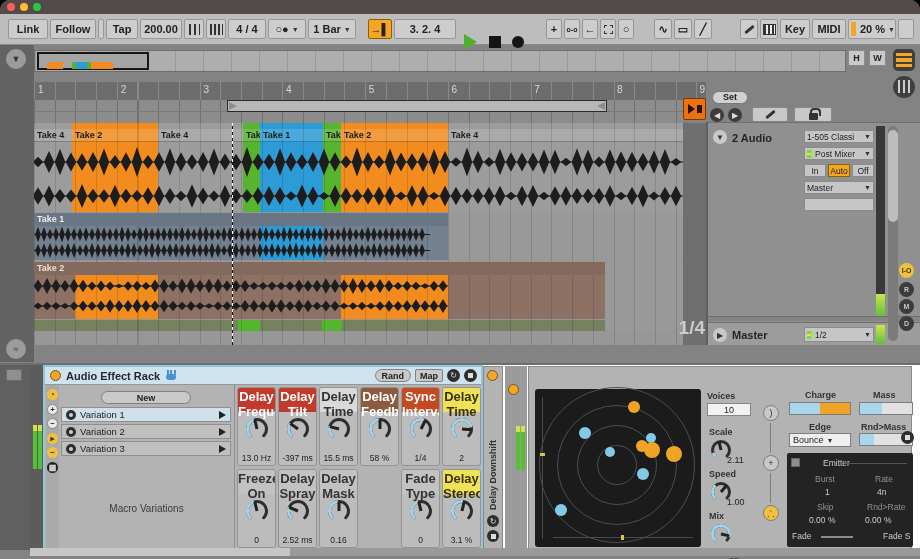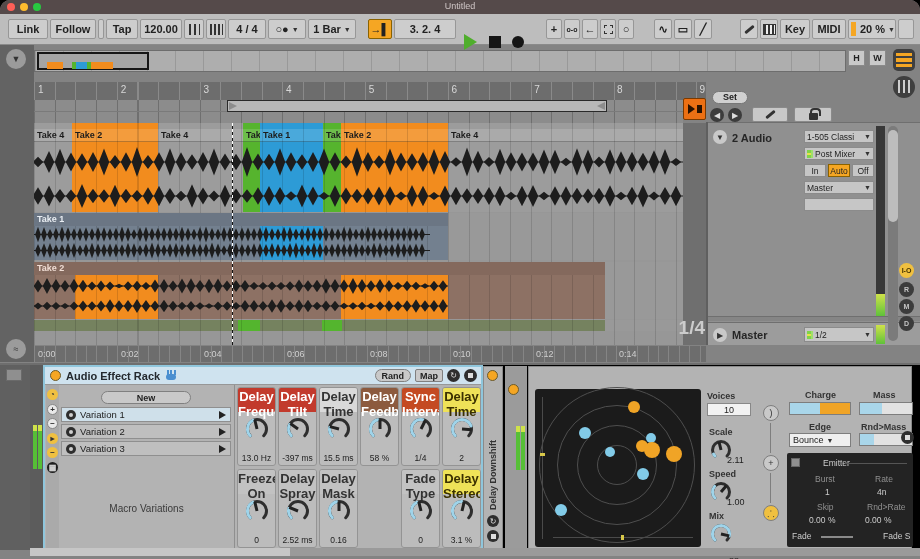--- a/index.html
+++ b/index.html
@@ -99,21 +99,21 @@
   .meter-fill { position:absolute; bottom:0; left:0; width:100%; background:linear-gradient(#cfe24a,#5fc13a); }
   .side-circ { position:absolute; left:191px; width:15px; height:15px; border-radius:50%; background:#3c3c3c;
                color:#c6c6c6; font-size:7px; font-weight:bold; display:flex; align-items:center; justify-content:center; }
   .vscroll { position:absolute; left:180px; top:4px; width:10px; height:215px; background:#7b7b7b; border-radius:5px; }
   .vscroll-h { position:absolute; left:0; top:4px; width:10px; height:92px; background:#bdbdbd; border-radius:5px; }
   .mini-meter-ic { display:inline-block; width:6px; height:8px; margin-right:2px;
                    background:linear-gradient(#7fd34a 0 3px,#e8e24a 3px 5px,#7fd34a 5px 8px);
                    border-right:2px solid #9fe06a; }
 
   
-  .devpanel { position:absolute; left:0; top:363px; width:920px; height:185px; background:#000000; border-top:2px solid #6e6e6e; }
+  .devpanel { position:absolute; left:0; top:363px; width:920px; height:185px; background:#ffffff; border-top:2px solid #6e6e6e; }
   .dev-left { position:absolute; left:0; top:0; width:30px; height:185px; background:#606060; }
   .trk-strip { position:absolute; left:30px; top:0; width:14px; height:185px; background:#5c5c5c; }
   .gmeter { position:absolute; width:4px; background:linear-gradient(#cfe24a 0 6px,#56bf36 6px 100%); }
 
   .device { position:absolute; top:1px; height:183px; background:#b3b3b3; border:1px solid #8a8a8a; }
   .dev-hd { position:absolute; left:0; top:0; width:100%; height:18px; background:#cfcfcf; border-bottom:1px solid #979797;
             display:flex; align-items:center; }
   .led { width:11px; height:11px; border-radius:50%; background:#f5a623; border:1px solid #6b5a2a; margin:0 5px; }
   .dev-title { font-size:11px; font-weight:bold; color:#24292e; }
   .hand { position:relative; width:11px; height:11px; margin-left:6px; }
@@ -176,29 +176,28 @@
 </style>
 </head>
 <body>
 
 <div class="win">
 
   <div class="titlebar">
     <div class="tl" style="left:7px;background:#ff5f57"></div>
     <div class="tl" style="left:20px;background:#febc2e"></div>
     <div class="tl" style="left:33px;background:#28c840"></div>
-    <div class="title">Untitled</div>
   </div>
 
   <div class="toolbar">
     <div class="tbtn" style="left:8px;width:40px">Link</div>
     <div class="tbtn" style="left:50px;width:46px">Follow</div>
     <div class="tbtn" style="left:98px;width:6px"></div>
     <div class="tbtn" style="left:106px;width:32px">Tap</div>
-    <div class="tbtn" style="left:140px;width:42px">120.00</div>
+    <div class="tbtn" style="left:140px;width:42px">200.00</div>
     <div class="tbtn" style="left:184px;width:20px">
         <span class="bars3"></span>
       </div>
     <div class="tbtn" style="left:206px;width:20px">
         <span class="bars4"></span>
       </div>
     <div class="tbtn" style="left:228px;width:38px">4 / 4</div>
     <div class="tbtn" style="left:268px;width:38px">○●<span class="caret">▼</span></div>
     <div class="tbtn" style="left:308px;width:48px">
         <span>1 Bar</span>
@@ -381,30 +380,20 @@
         <div style="position: absolute; left: 0px; top: 0px; height: 100%; width: 571px; background: rgb(117, 130, 95);"></div>
         <div style="position: absolute; z-index: 2; top: 0px; height: 100%; left: 204px; width: 22px; background: rgb(84, 181, 46);"></div>
         <div style="position: absolute; z-index: 2; top: 0px; height: 100%; left: 288px; width: 20px; background: rgb(84, 181, 46);"></div>
       </div>
     <div style="position:absolute;left:0;top:209px;width:649px;height:13px;background:#979797"></div>
     <div class="gridlines"></div>
     <div class="playhead" style="left:198px"></div>
   </div>
   <div class="between"></div>
   <div class="grid-val">1/4</div>
-  <div class="time-ruler" id="time-ruler">
-      <span class="time-lab" style="left: 4px;">0:00</span>
-      <span class="time-lab" style="left: 87px;">0:02</span>
-      <span class="time-lab" style="left: 170px;">0:04</span>
-      <span class="time-lab" style="left: 253px;">0:06</span>
-      <span class="time-lab" style="left: 336px;">0:08</span>
-      <span class="time-lab" style="left: 419px;">0:10</span>
-      <span class="time-lab" style="left: 502px;">0:12</span>
-      <span class="time-lab" style="left: 585px;">0:14</span>
-    </div>
 
   <div class="hdr-col">
     <div class="hrow" style="top:0;height:90px">
       <div class="mini-circ" style="left:5px;top:7px;background:#c9c9c9;color:#333">▼</div>
       <div class="tname" style="left:24px;top:9px">2 Audio</div>
       <div class="iobox" style="top:7px">
           <span>1-505 Classi</span>
           <span class="caret">▼</span>
         </div>
       <div class="iobox" style="top:24px">

